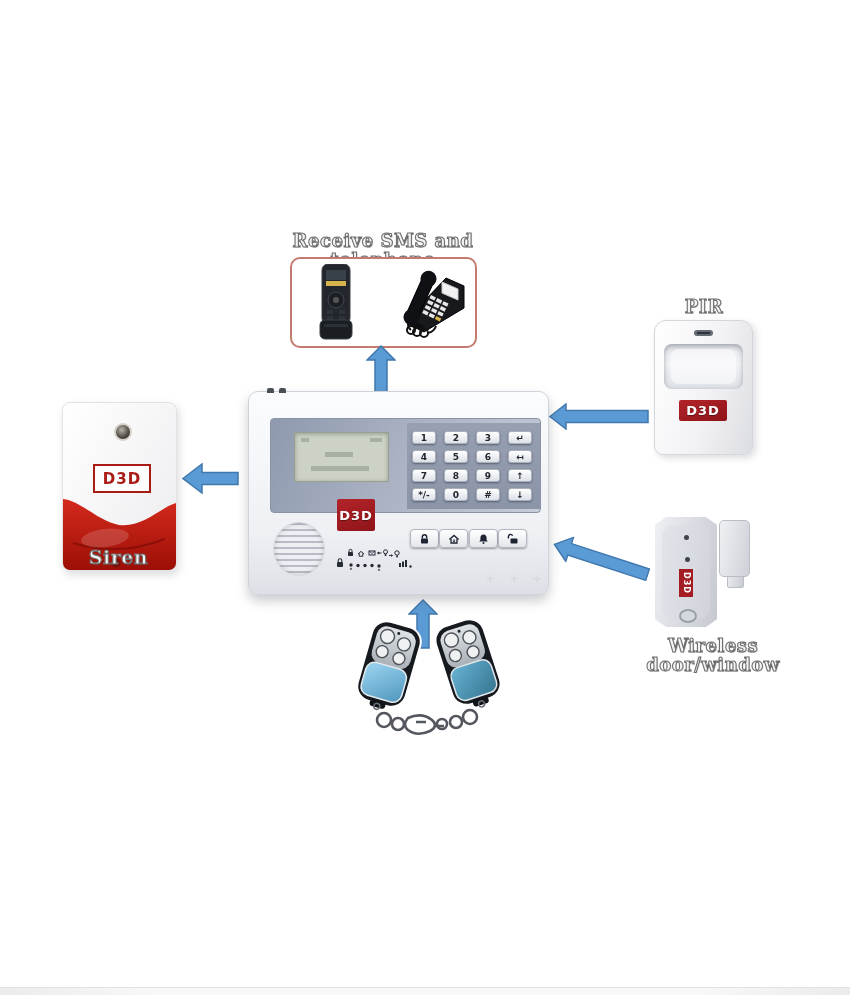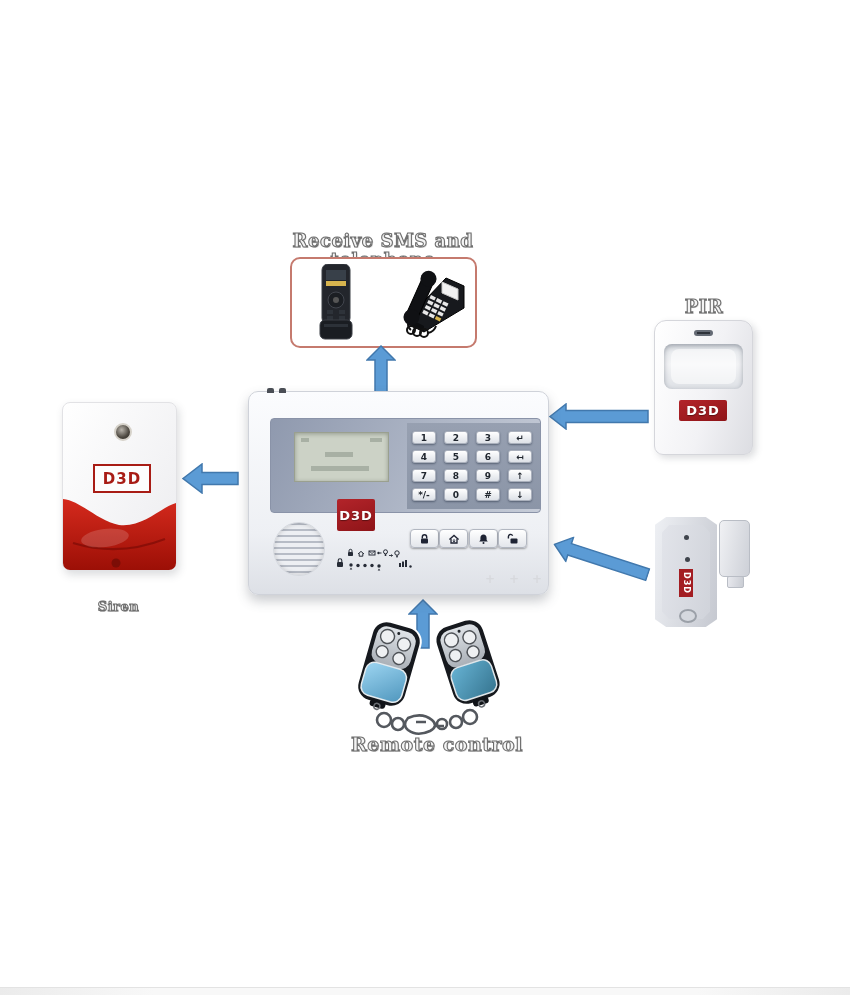--- a/index.html
+++ b/index.html
@@ -281,35 +281,36 @@
           <stop offset="0" stop-color="#d52a1d"></stop>
             <stop offset="1" stop-color="#9c0f06"></stop>
         </linearGradient>
       </defs>
       <path d="M0,8 C18,10 35,30 56,34 C80,37 98,16 113,12 L113,79 L0,79 Z" fill="url(#redg)"></path>
       <path d="M10,52 Q56,66 102,48" fill="none" stroke="rgba(110,8,4,.55)" stroke-width="2"></path>
       <ellipse cx="42" cy="47" rx="24" ry="9" fill="rgba(255,255,255,.16)" transform="rotate(-7 42 47)"></ellipse>
       <circle cx="53" cy="72" r="4.5" fill="#7c0d06"></circle>
     </svg>
   </div>
-  <div class="caption" style="left:62px;top:600px;width:113px;font-size:13px;">Siren</div>
+  <div class="caption" style="left:62px;top:548px;width:113px;font-size:19px;">Siren</div>
 
   <div class="abs" id="door-group">
     <div class="abs" id="door-body"></div>
     <div class="abs" id="door-ridge"></div>
     <div class="abs door-hole" style="left:29px;top:20px;"></div>
     <div class="abs door-hole" style="left:30px;top:42px;"></div>
     <div class="abs" id="door-label">
       <span>D3D</span>
     </div>
     <div class="abs" id="door-notch"></div>
     <div class="abs" id="door-magnet"></div>
     <div class="abs" id="door-magnet-tab"></div>
   </div>
   <div class="caption" style="left:603px;top:636px;width:220px;font-size:18px;line-height:19px;">
+    <div>Wireless door/window</div>
   </div>
 
   <svg class="abs" style="left:338px;top:614px;" width="200" height="125" viewBox="0 0 200 125">
     <defs>
       <linearGradient id="silverg" x1="0" y1="0" x2="0" y2="1">
         <stop offset="0" stop-color="#dfe3e7"></stop>
           <stop offset="1" stop-color="#aab0b7"></stop>
       </linearGradient>
       <linearGradient id="blueL" x1="0" y1="0" x2="1" y2="1">
         <stop offset="0" stop-color="#9ed6f2"></stop>
@@ -352,16 +353,15 @@
       <circle cx="-9" cy="-26" r="7" fill="#eef0f2" stroke="#4e5257" stroke-width="1.4"></circle>
       <circle cx="9" cy="-23" r="6.5" fill="#eef0f2" stroke="#4e5257" stroke-width="1.4"></circle>
       <circle cx="-10" cy="-10" r="6" fill="#eef0f2" stroke="#4e5257" stroke-width="1.4"></circle>
       <circle cx="8" cy="-8" r="6" fill="#eef0f2" stroke="#4e5257" stroke-width="1.4"></circle>
       <circle cx="1" cy="-32" r="1.5" fill="#22262b"></circle>
       <rect x="-21" y="2" width="42" height="34" rx="9" fill="url(#blueR)" stroke="#dfe6ea" stroke-width="1.5"></rect>
       <rect x="-8" y="38" width="16" height="7" rx="3" fill="#101318"></rect>
       <circle cx="0" cy="44" r="3" fill="none" stroke="#6a6e74" stroke-width="1.5"></circle>
     </g>
   </svg>
-  <div class="caption" style="left:337px;top:735px;width:200px;font-size:19px;">Remote control</div>
 
   <div class="abs" id="page-edge"></div>
 </div>
 
 </body></html>

